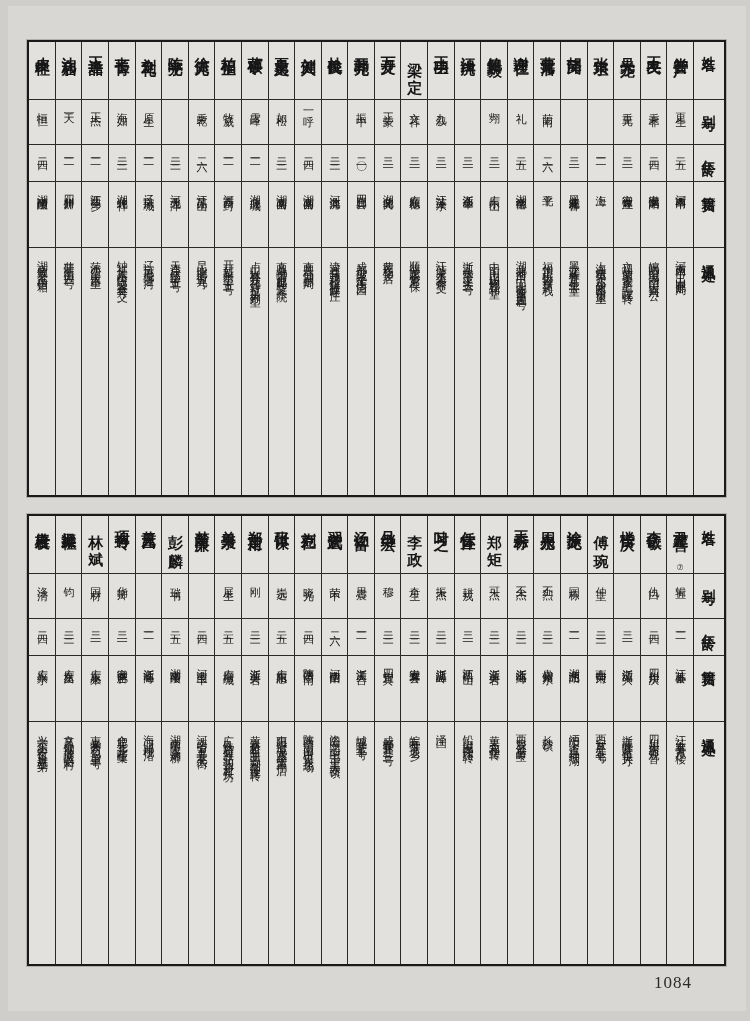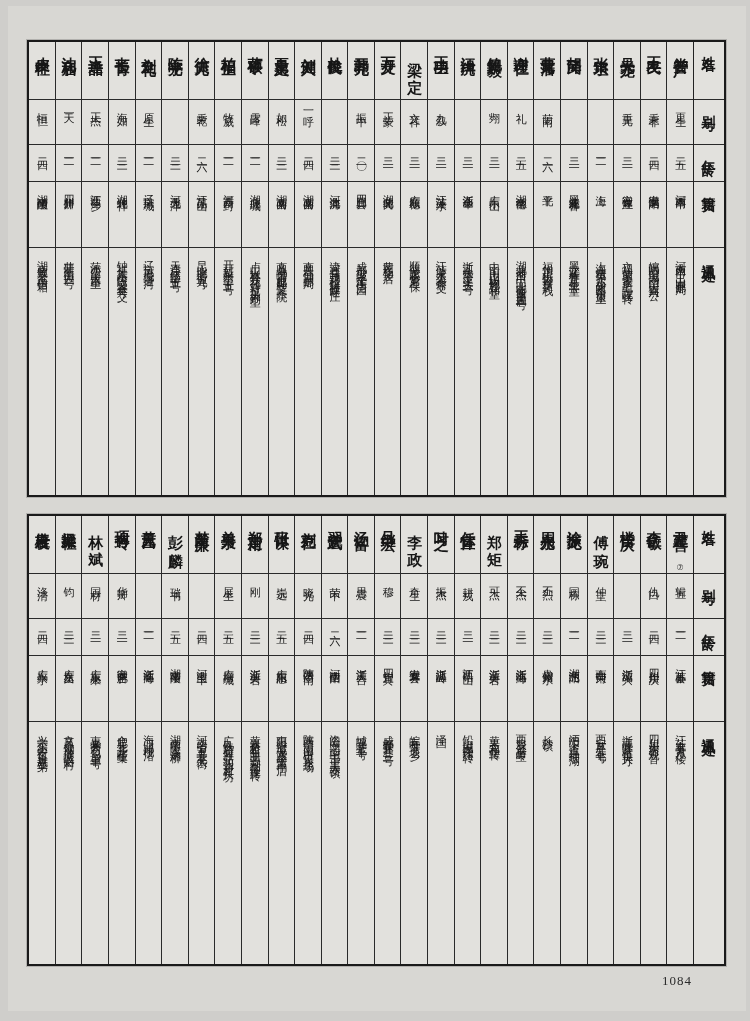--- a/index.html
+++ b/index.html
@@ -53,21 +53,21 @@
   .header-col .vtext { font-weight:bold; font-size:14px; }
   .h-name    { letter-spacing:17px; margin-top:7px; }
   .h-alias   { letter-spacing:11px; margin-top:4px; }
   .h-age     { letter-spacing:5px;  margin-top:3px; }
   .h-native  { letter-spacing:26px; margin-top:9px; }
   .h-contact { letter-spacing:58px; margin-top:48px; }
 
   .pageno {
     position:absolute; top:973px; right:58px;
     font-family:"Liberation Serif", serif;
-    font-size:13px; color:#2b2b2b; letter-spacing:1px;
+    font-size:17px; color:#2b2b2b; letter-spacing:1px;
   }
 </style>
 </head>
 <body>
 
 <div class="scan">
 
   <section class="dtable table-top">
     <div class="header-col">
       <div class="cell name-cell">

